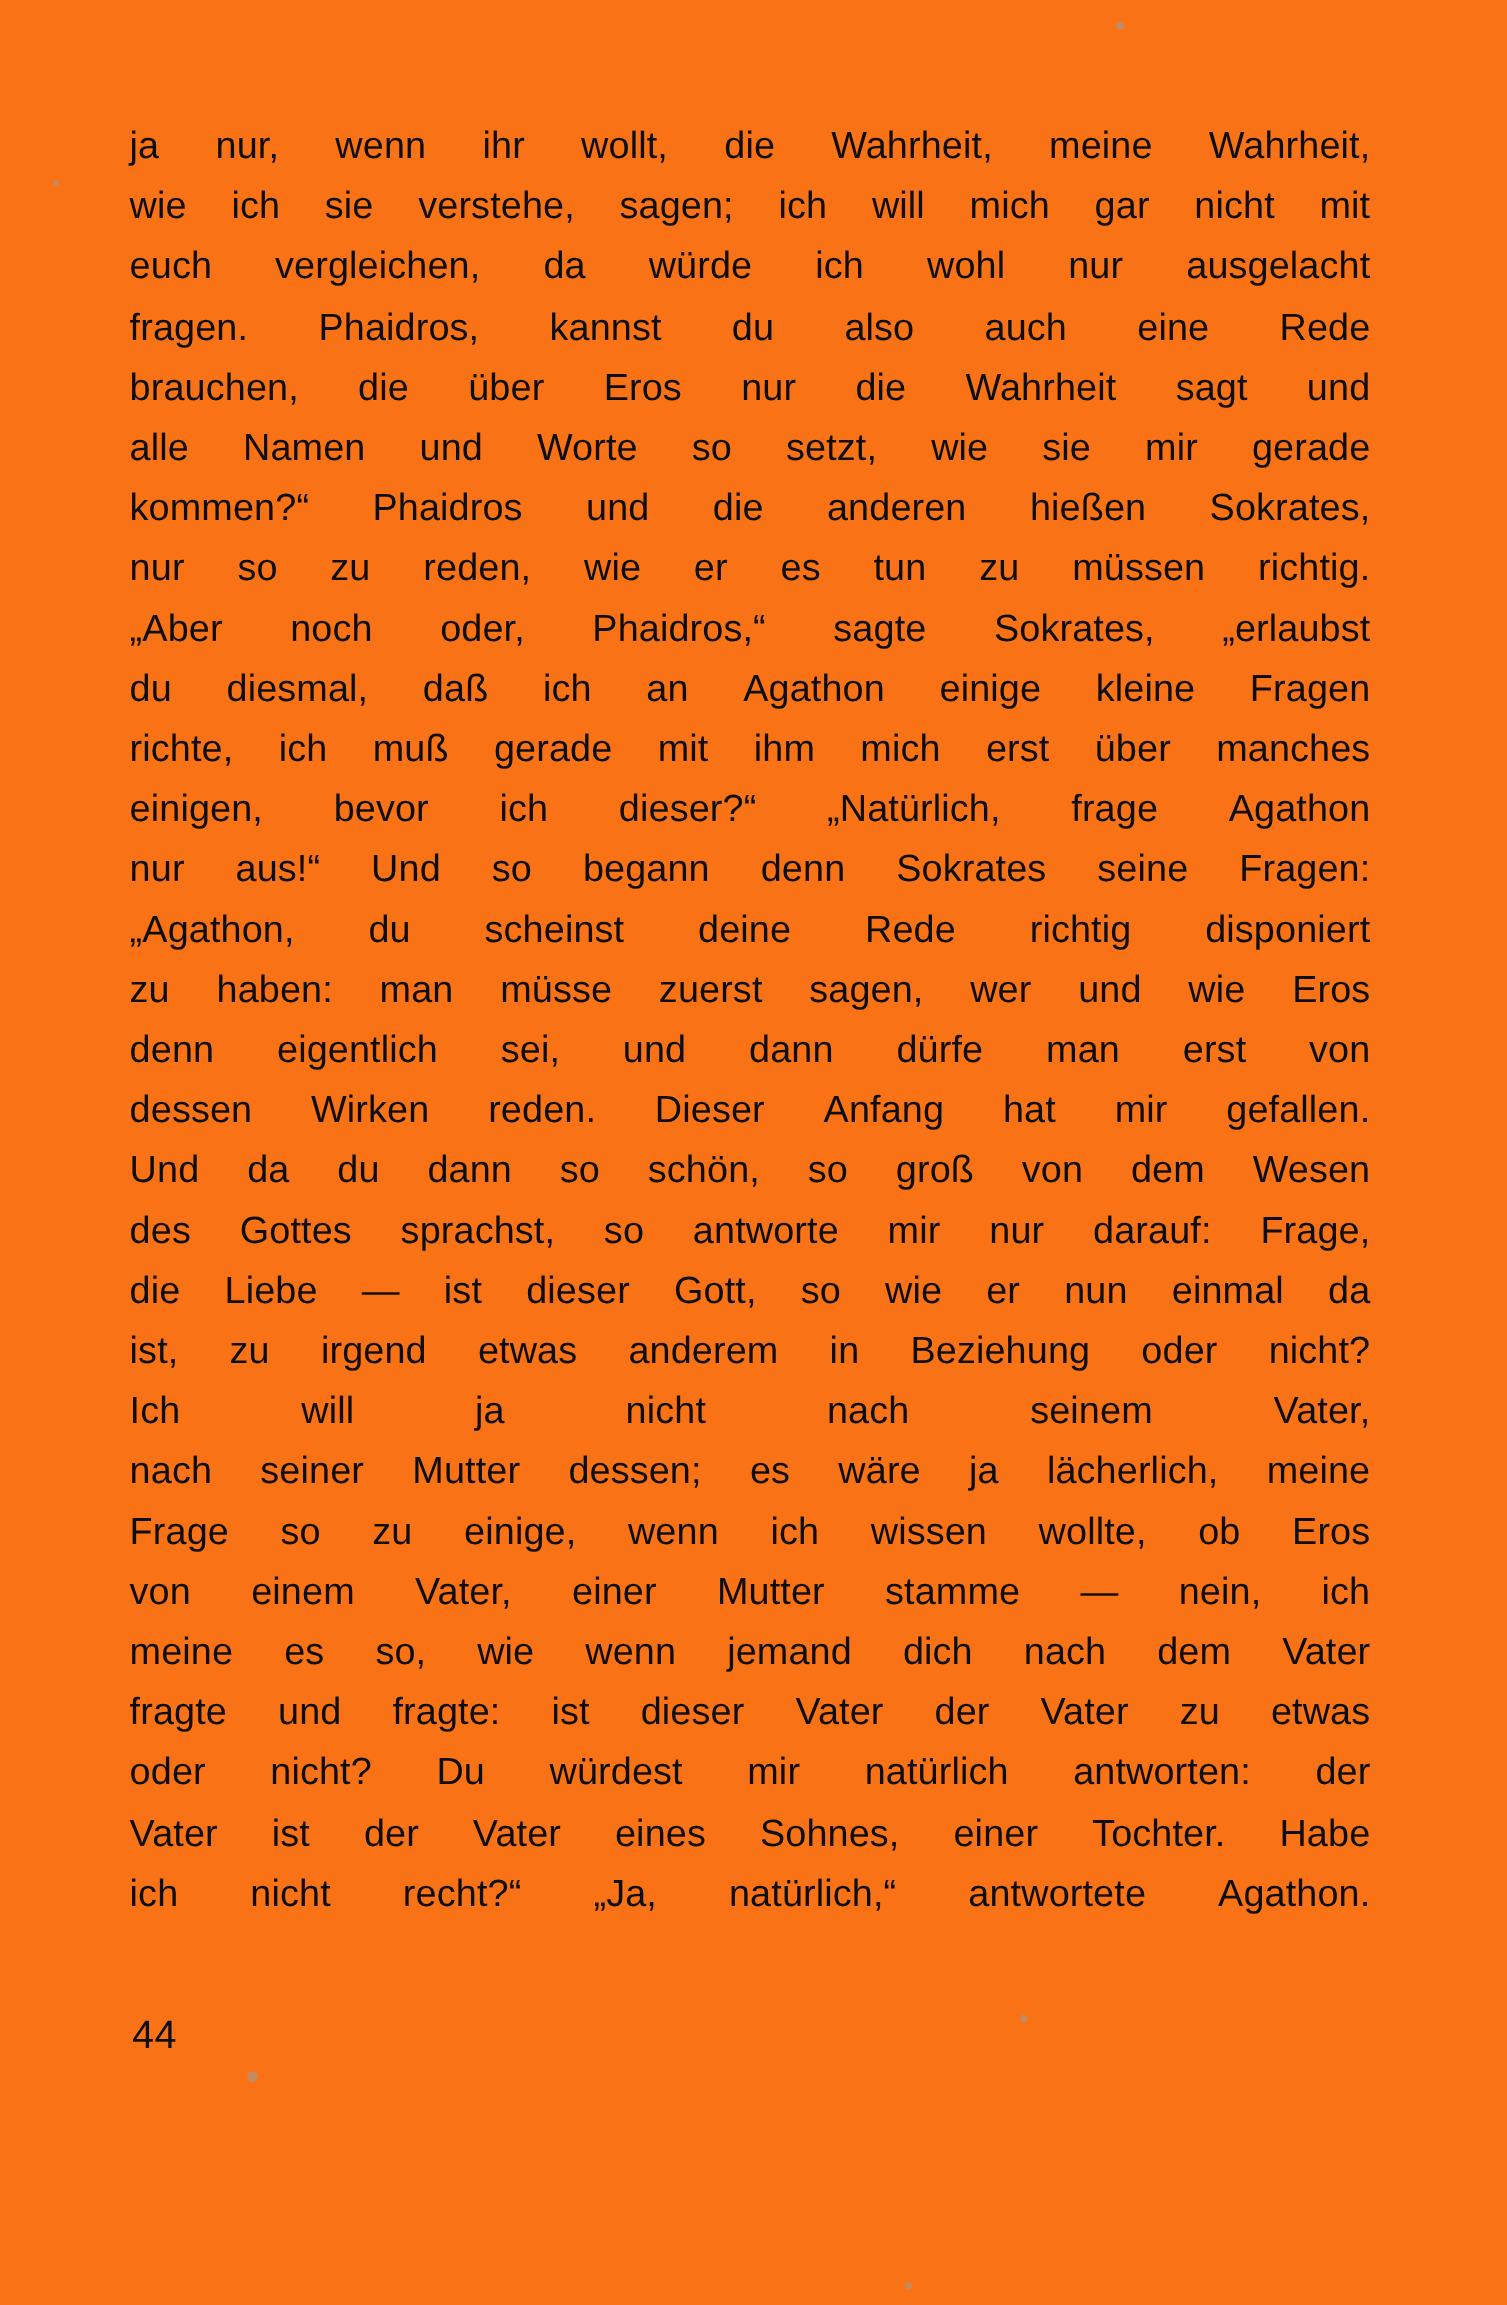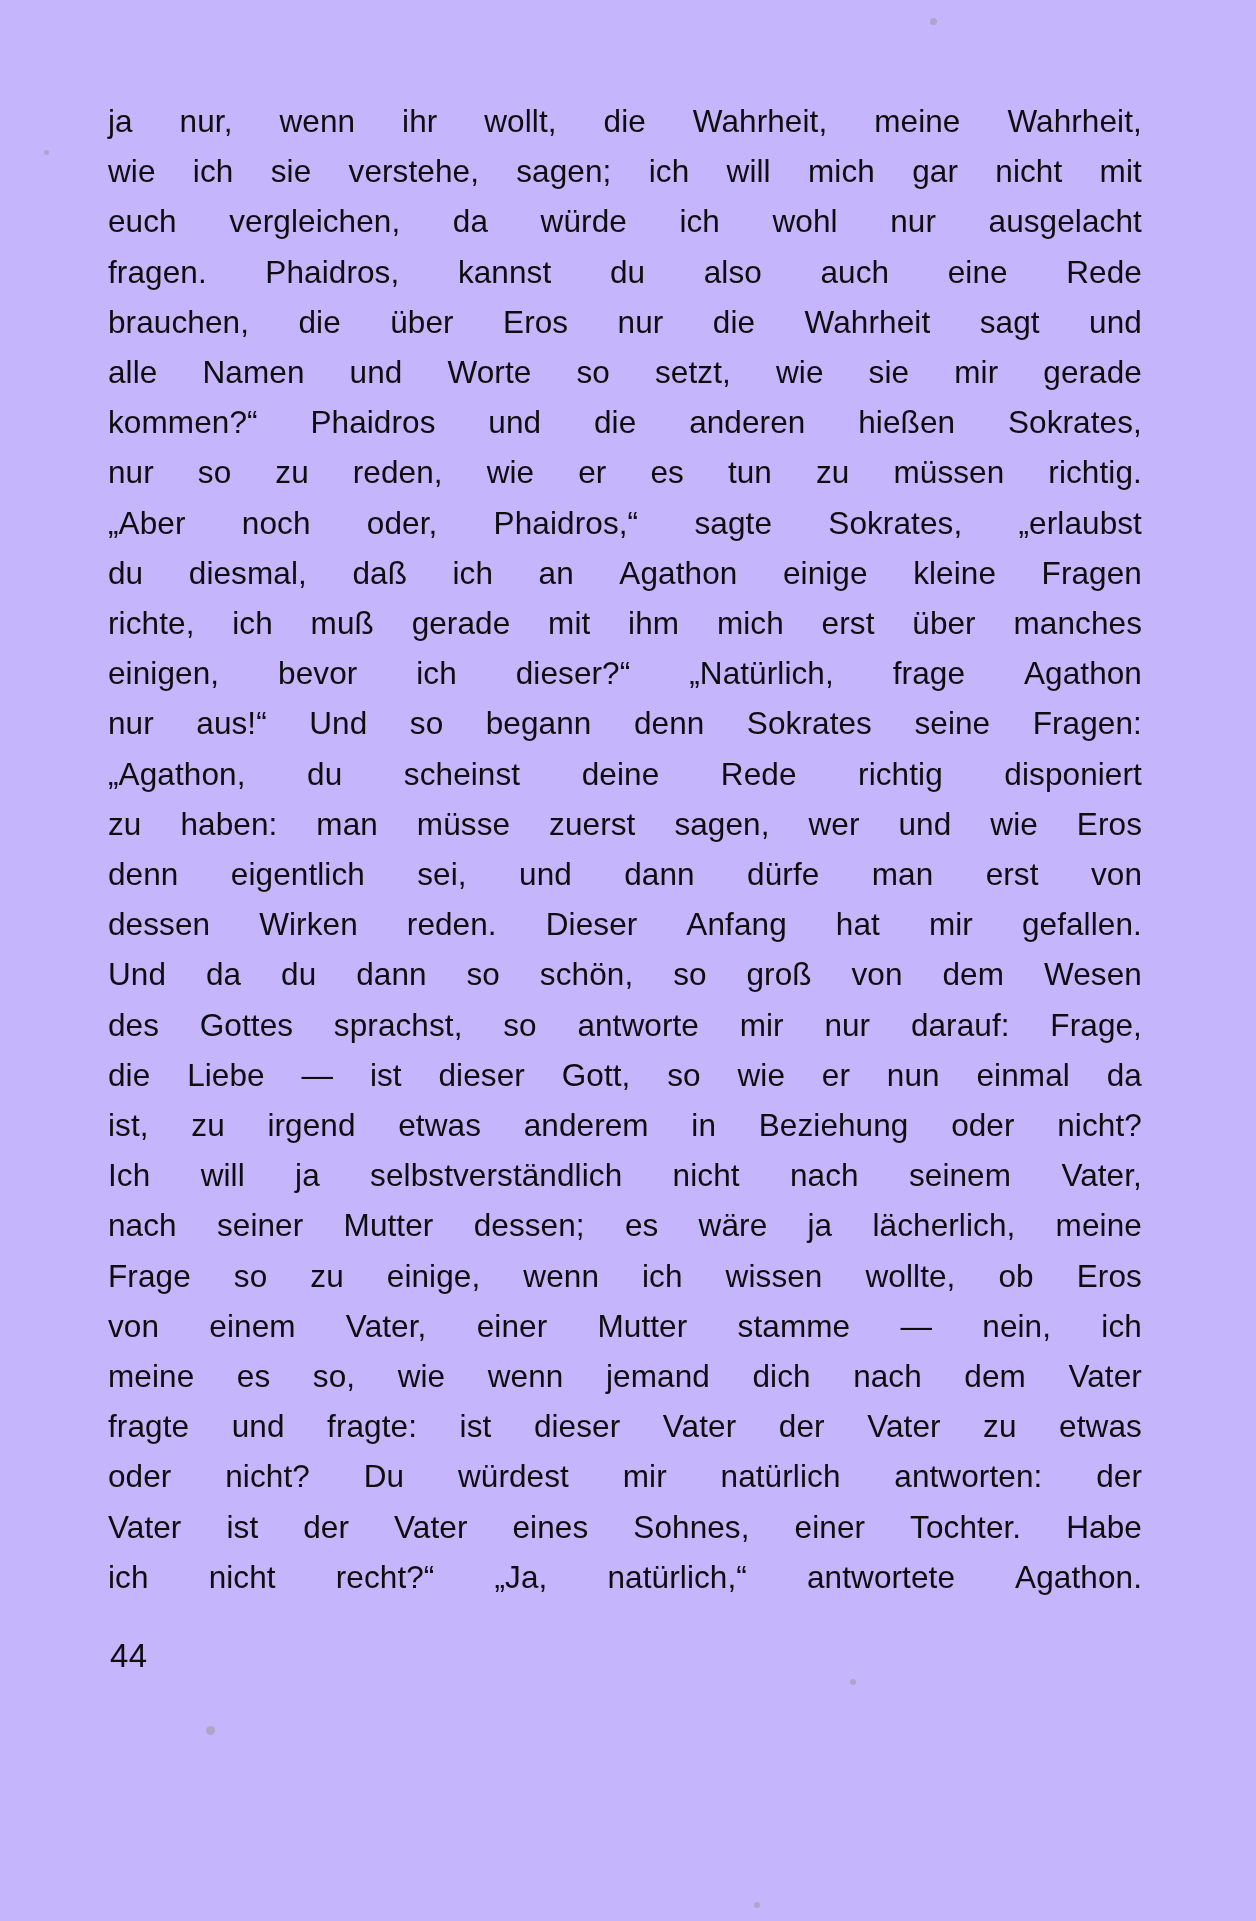--- a/index.html
+++ b/index.html
@@ -13,21 +13,21 @@
     position: relative;
     font-family: "Liberation Sans", sans-serif;
     color: #141414;
     overflow: hidden;
   }
   .page {
     position: absolute;
     top: 0; left: 0;
     width: 1256px;
     height: 1921px;
-    background: #c4b5fd;
+    background: #f97316;
   }
   .text-block {
     position: absolute;
     left: 108px;
     top: 96px;
     width: 1034px;
   }
   .line {
     font-size: 31.5px;
     line-height: 50.2px;
@@ -39,21 +39,21 @@
   
   .line.j {
     display: flex;
     justify-content: space-between;
     white-space: normal;
   }
   .line.j > span { display: inline-block; }
   .page-number {
     position: absolute;
     left: 110px;
-    top: 1636px;
+    top: 1676px;
     font-size: 33px;
     line-height: 40px;
     color: #0e0e0e;
     letter-spacing: 0.5px;
   }
   
   .speck {
     position: absolute;
     background: #9a9a9a;
     border-radius: 50%;
@@ -301,21 +301,20 @@
         <span>anderem</span>
         <span>in</span>
         <span>Beziehung</span>
         <span>oder</span>
         <span>nicht?</span>
       </div>
     <div class="line j">
         <span>Ich</span>
         <span>will</span>
         <span>ja</span>
-        <span>selbstverständlich</span>
         <span>nicht</span>
         <span>nach</span>
         <span>seinem</span>
         <span>Vater,</span>
       </div>
     <div class="line j">
         <span>nach</span>
         <span>seiner</span>
         <span>Mutter</span>
         <span>dessen;</span>

